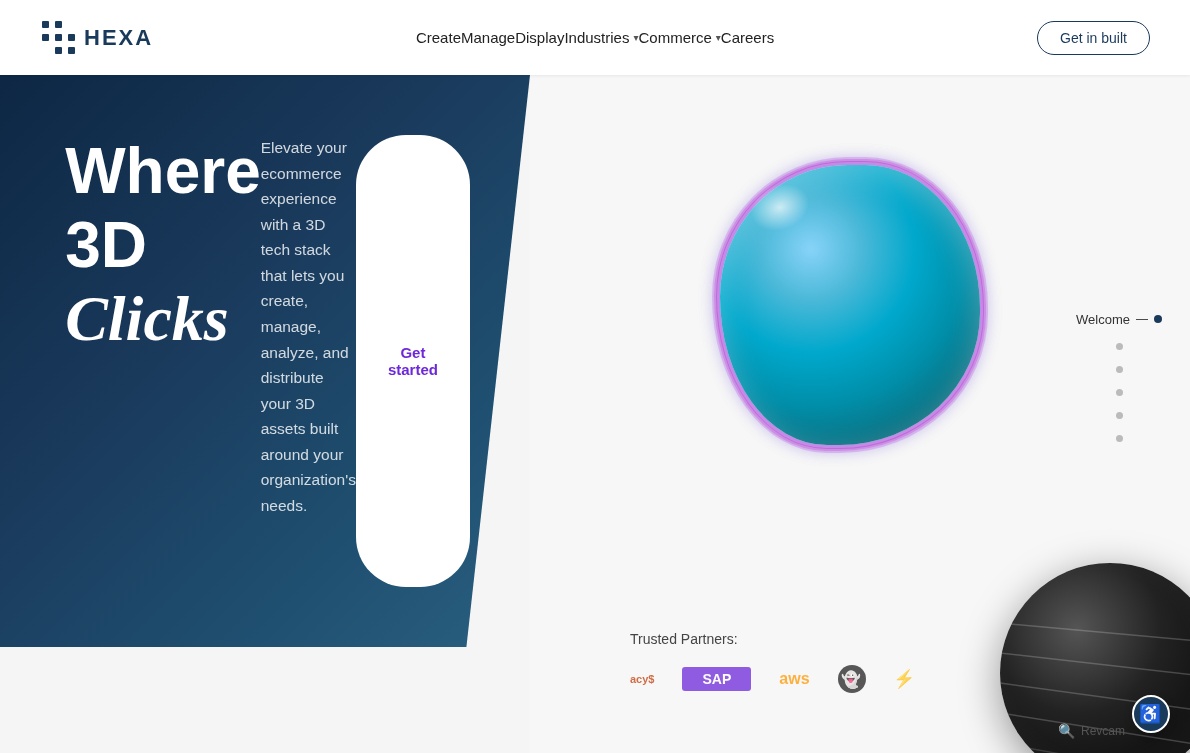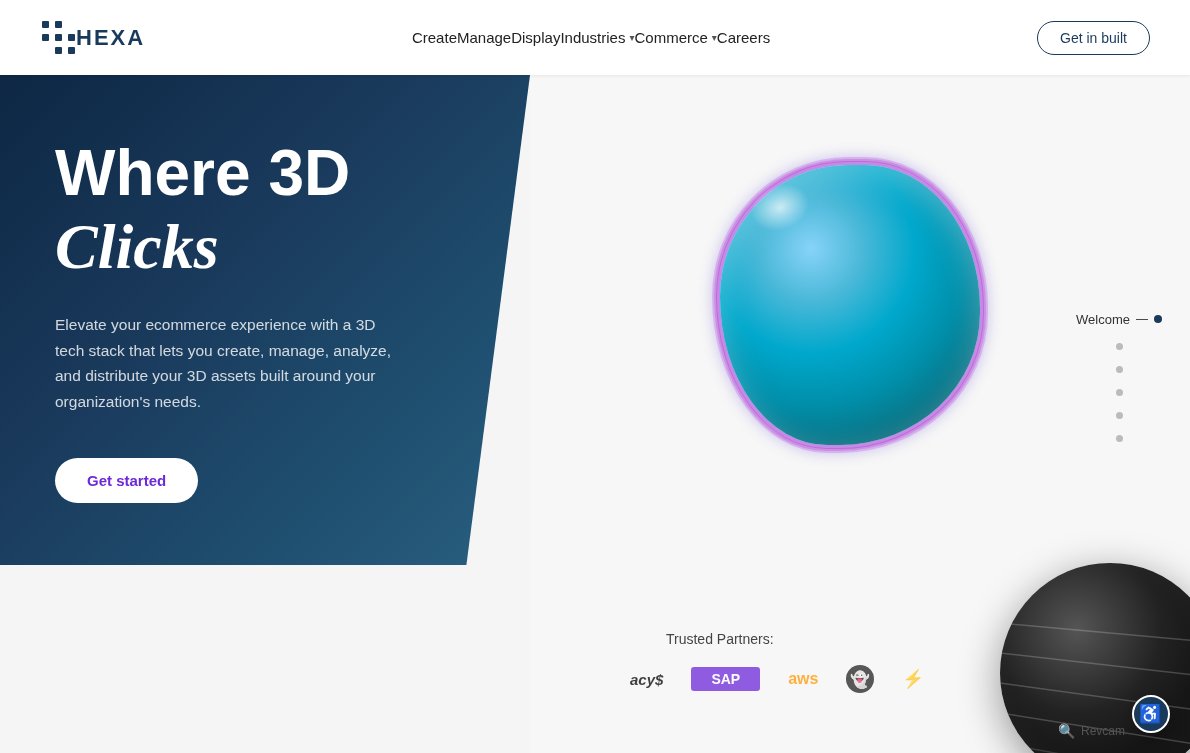--- a/index.html
+++ b/index.html
@@ -5,45 +5,45 @@
     * { margin: 0; padding: 0; box-sizing: border-box; }
     body { font-family: -apple-system, BlinkMacSystemFont, 'Segoe UI', sans-serif; width: 1190px; height: 753px; overflow: hidden; background: #f5f5f5; position: relative; }
 
     
     nav {
       position: absolute; top: 0; left: 0; right: 0; height: 75px;
       background: #fff; display: flex; align-items: center; justify-content: space-between;
       padding: 0 40px; z-index: 100;
       box-shadow: 0 1px 3px rgba(0,0,0,0.07);
     }
-    .nav-logo { display: flex; align-items: center; }
+    .nav-logo { display: flex; align-items: center; gap: 8px; }
     .logo-icon {
       width: 36px; height: 36px; display: grid; grid-template-columns: 1fr 1fr 1fr;
       gap: 3px; align-items: center; justify-items: center;
     }
     .logo-dot {
       width: 7px; height: 7px; background: #1a3a5c; border-radius: 1px;
     }
     .logo-text { font-size: 22px; font-weight: 700; color: #1a3a5c; letter-spacing: 2px; text-transform: uppercase; }
     .nav-links { display: flex; }
     .nav-link { font-size: 15px; color: #222; text-decoration: none; cursor: pointer; display: flex; align-items: center; gap: 4px; }
     .chevron { font-size: 10px; color: #555; }
     .nav-cta {
       border: 1.5px solid #1a3a5c; border-radius: 50px; padding: 8px 22px;
       font-size: 14px; color: #1a3a5c; background: transparent; cursor: pointer;
       font-weight: 500;
     }
 
     
     .hero-left {
-      position: absolute; top: 75px; left: 0; width: 530px; height: 490px;
+      position: absolute; top: 75px; left: 0; width: 530px; height: 572px;
       background: linear-gradient(135deg, #0d2744 0%, #1a3a5c 40%, #1e4d6e 70%, #2a6080 100%);
       clip-path: polygon(0 0, 100% 0, 88% 100%, 0 100%);
-      display: flex; flex-direction: column; justify-content: center;
-      padding: 60px 70px 60px 55px;
+      display: flex; flex-direction: row; justify-content: center;
+      padding: 60px 70px 60px 75px;
     }
     .hero-headline { color: #fff; line-height: 1.15; margin-bottom: 28px; }
     .headline-normal { font-size: 64px; font-weight: 700; display: block; }
     .headline-italic { font-size: 64px; font-style: italic; font-weight: 700; display: block; font-family: Georgia, serif; }
     .hero-sub {
       color: rgba(255,255,255,0.8); font-size: 15.5px; line-height: 1.65;
       max-width: 340px; margin-bottom: 44px;
     }
     .hero-btn {
       background: #fff; color: #6d28d9; border: none; border-radius: 50px;
@@ -99,30 +99,30 @@
     }
     .sphere-right-lines {
       position: absolute; top: 0; left: 0; right: 0; bottom: 0;
     }
 
     
     .trusted-section {
       position: absolute; bottom: 60px; left: 50%; transform: translateX(-50%);
       width: 460px; text-align: left;
     }
-    .trusted-label { font-size: 14px; color: #444; font-weight: 500; margin-bottom: 18px; margin-left: 36px; }
+    .trusted-label { font-size: 14px; color: #444; font-weight: 500; margin-bottom: 18px; }
     .partners-row { display: flex; align-items: center; gap: 28px; }
     .partner-logo { font-size: 13px; color: #555; font-weight: 600; opacity: 0.75; }
     .partner-logo.sap-logo {
       background: #6d28d9; color: #fff; padding: 4px 20px; border-radius: 3px; font-size: 14px; font-weight: 700;
     }
     .partner-logo.aws-logo { color: #f90; font-weight: 800; font-size: 16px; }
     .partner-logo.snap-logo { color: #fffc00; background: #222; border-radius: 50%; width: 28px; height: 28px; display: flex; align-items: center; justify-content: center; font-size: 16px; }
     .partner-logo.unreal-logo { font-size: 18px; }
-    .partner-logo.acy-logo { color: #000000; font-weight: 700; font-size: 15px; font-style: italic; }
+    .partner-logo.acy-logo { color: #c2410c; font-weight: 700; font-size: 11px; }
 
     
     .scroll-nav {
       position: absolute; right: 28px; top: 50%; transform: translateY(-50%);
       display: flex; flex-direction: column; align-items: center; gap: 16px;
     }
     .scroll-nav-active { display: flex; align-items: center; gap: 6px; }
     .scroll-nav-label { font-size: 13px; color: #333; font-weight: 500; }
     .scroll-dot { width: 8px; height: 8px; border-radius: 50%; background: #1a3a5c; }
     .scroll-dot-inactive { width: 7px; height: 7px; border-radius: 50%; background: #bbb; }

